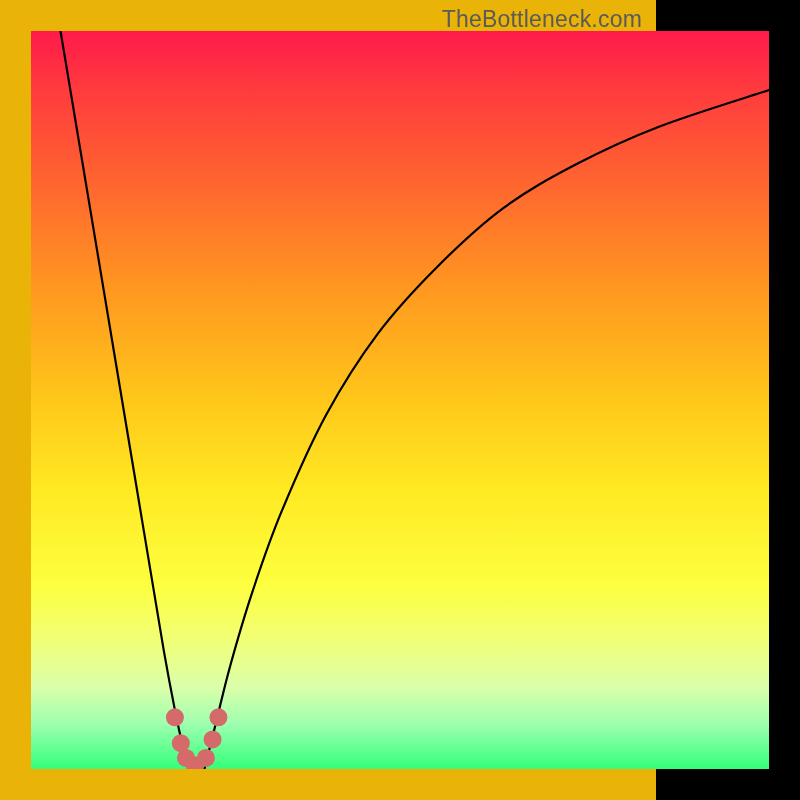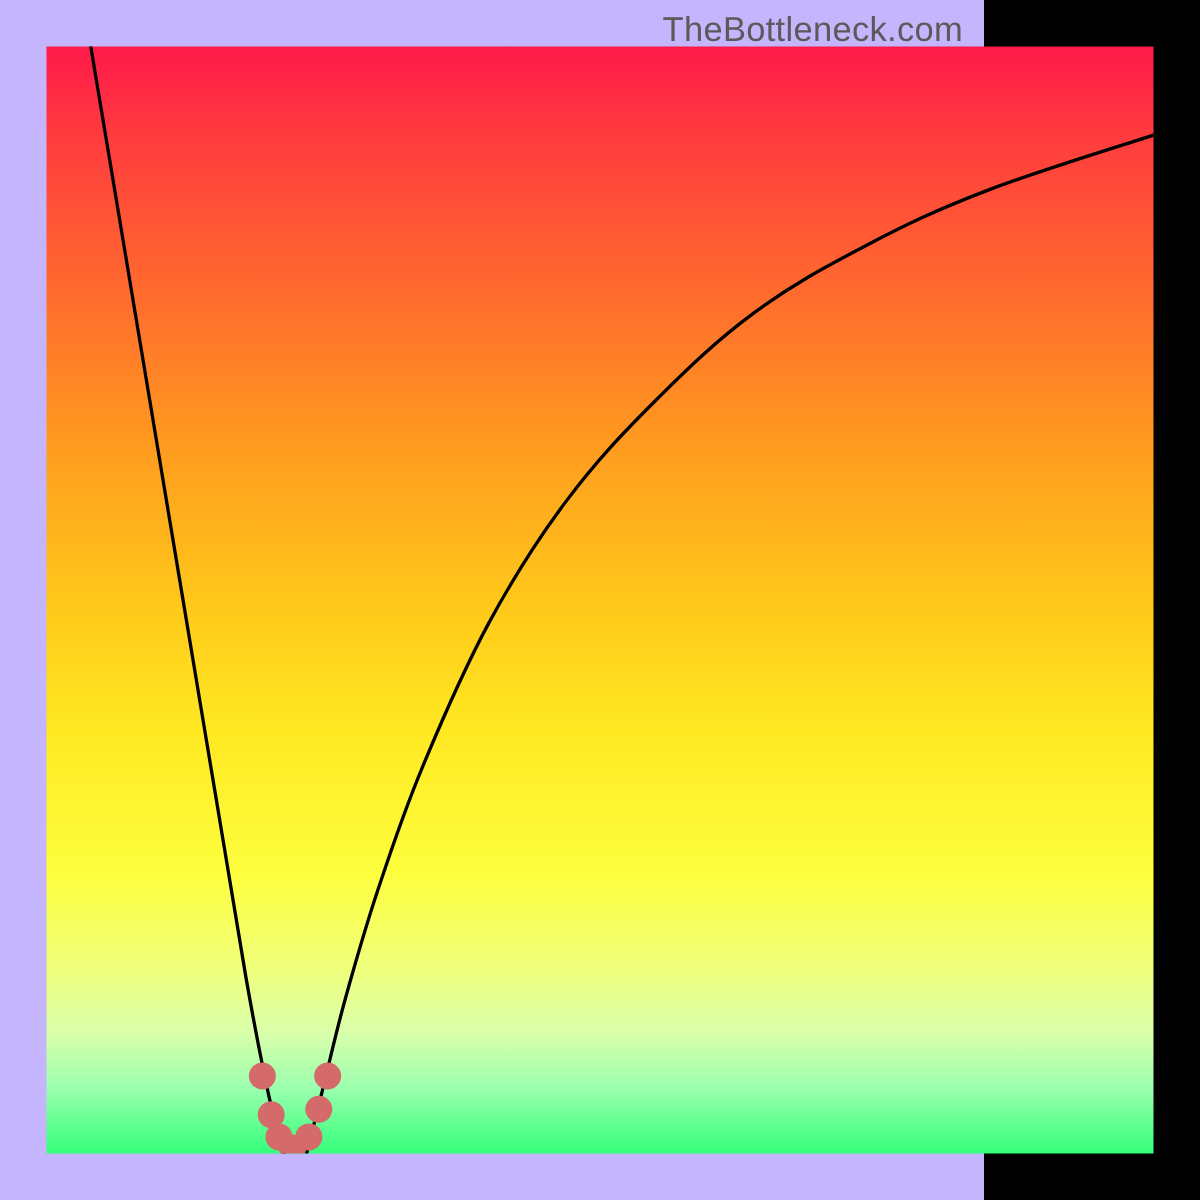--- a/index.html
+++ b/index.html
@@ -8,21 +8,21 @@
     width: 800px;
     height: 800px;
     overflow: hidden;
     background: #000;
     font-family: Arial, Helvetica, sans-serif;
   }
   .frame {
     position: relative;
     width: 656px;
     height: 800px;
-    background: #c4b5fd;
+    background: #eab308;
     text-align: right;
   }
   .plot-area {
     position: absolute;
     left: 31px;
     top: 31px;
     width: 738px;
     height: 738px;
     
     background: linear-gradient(

